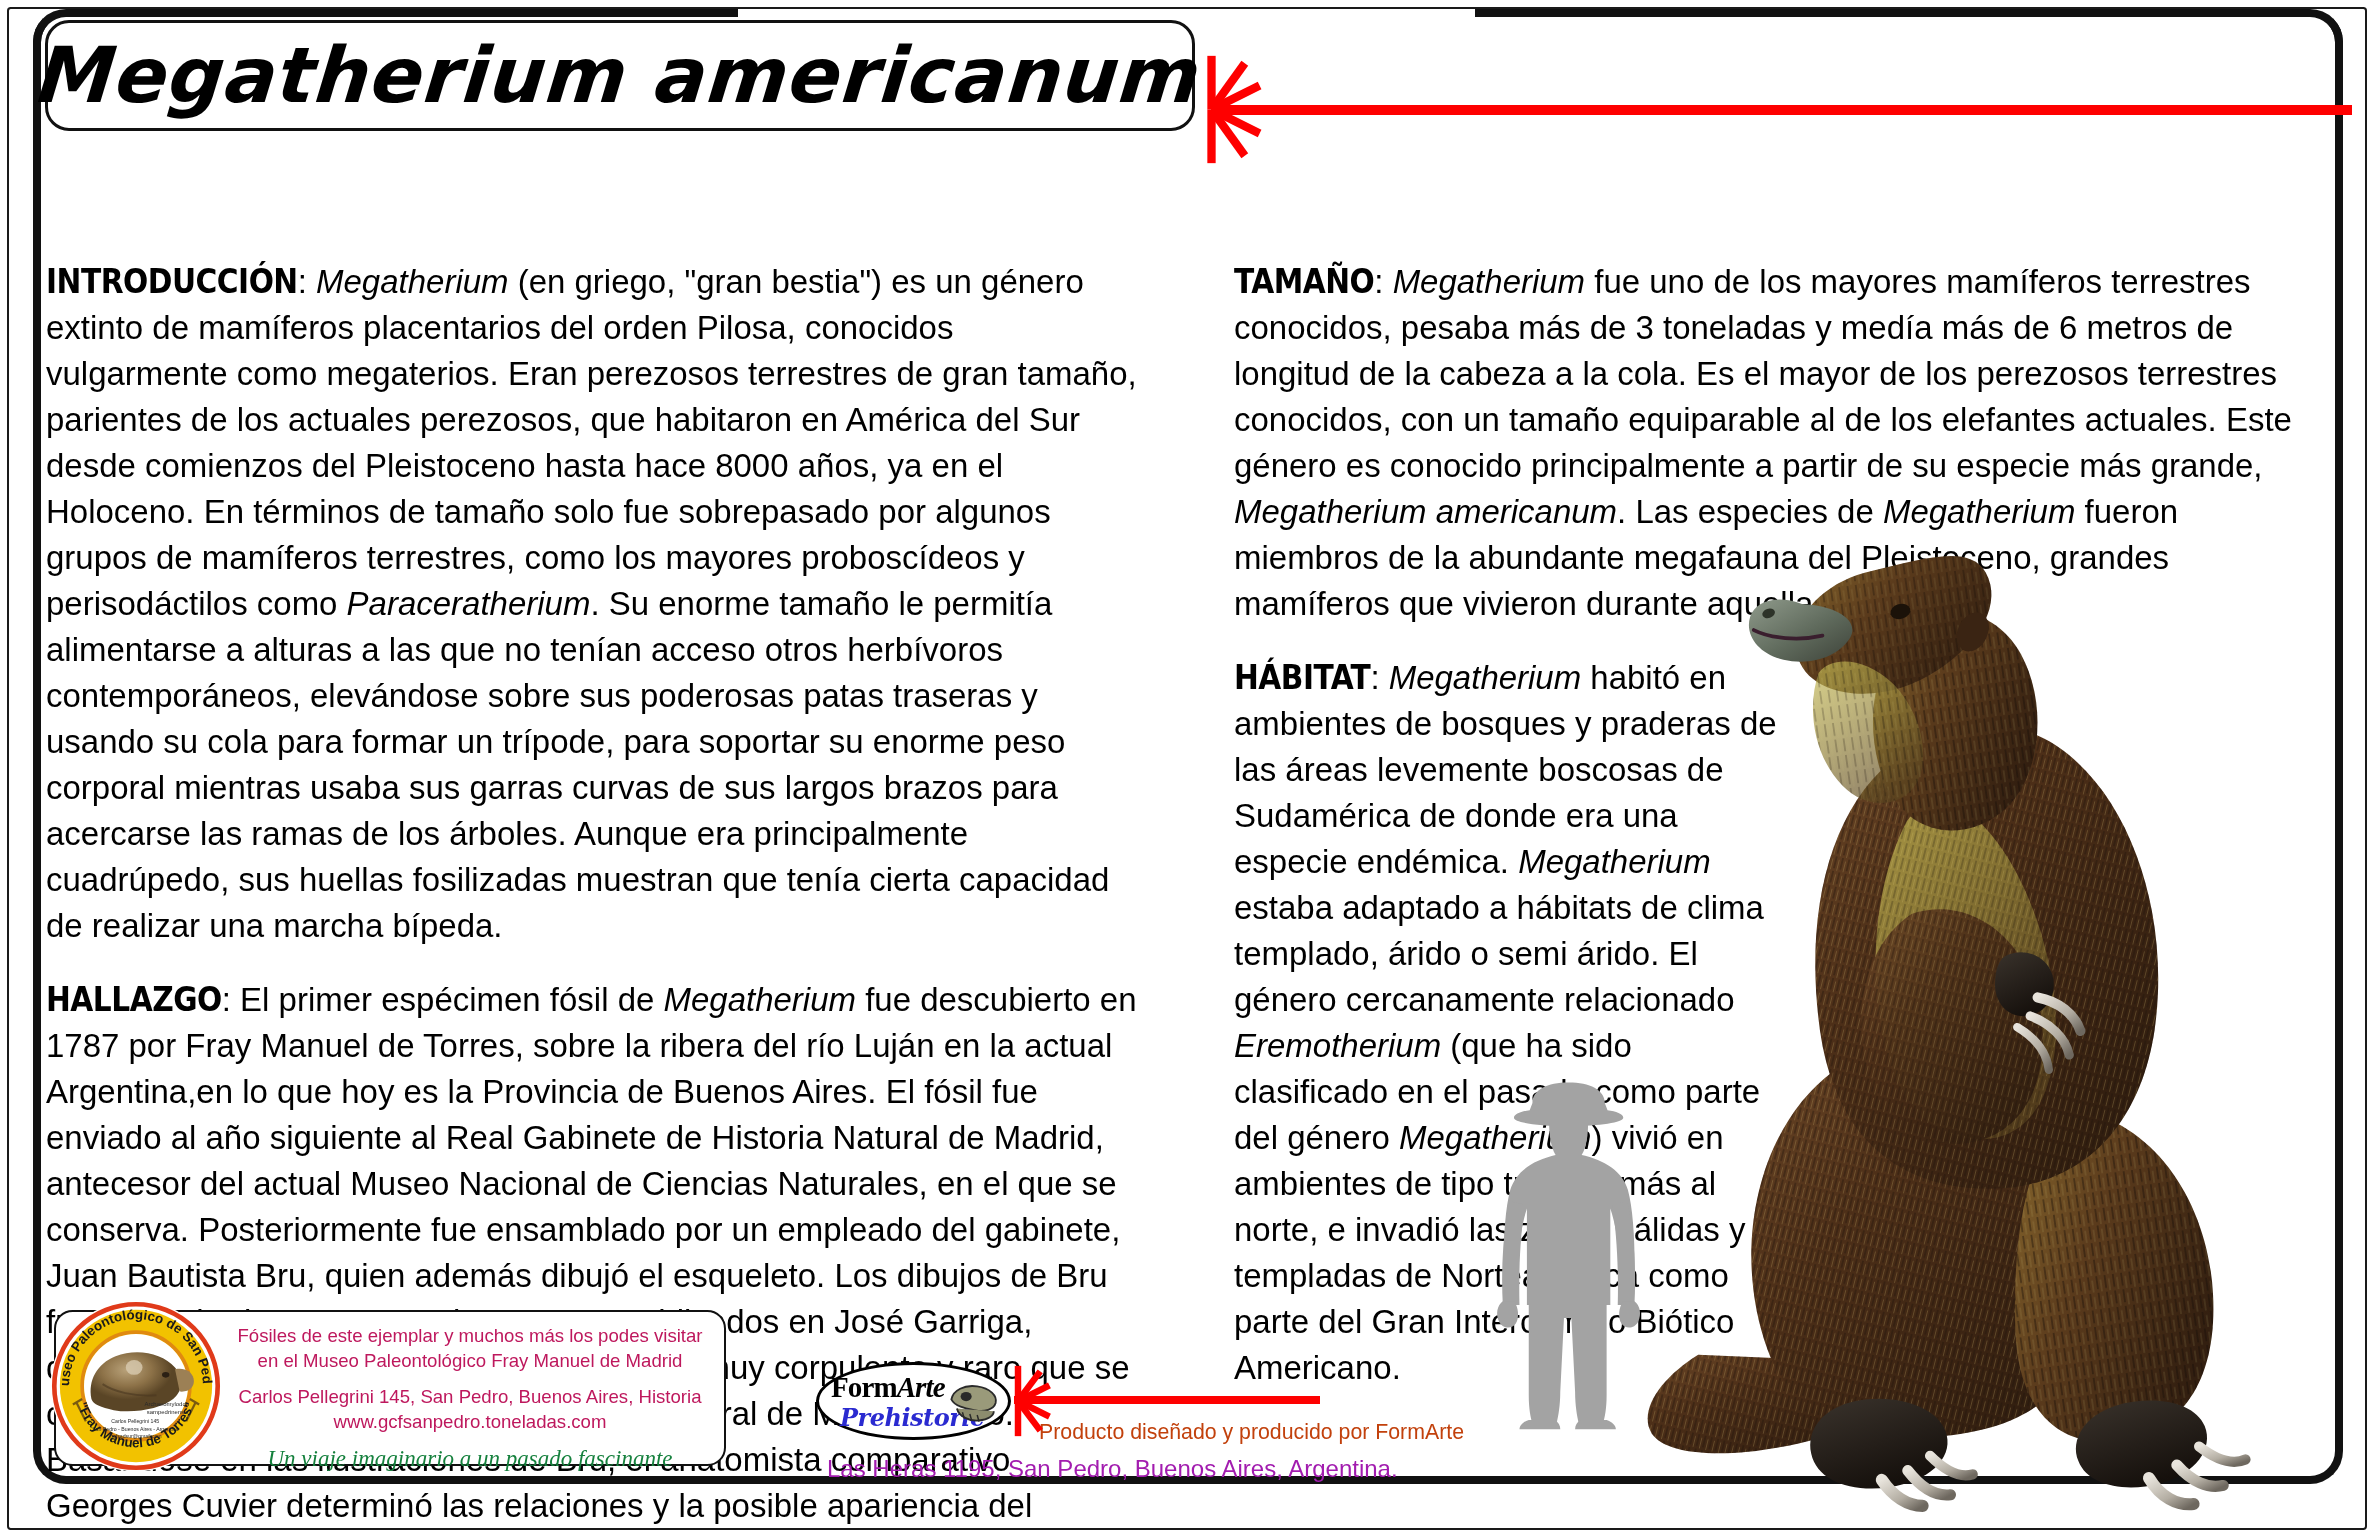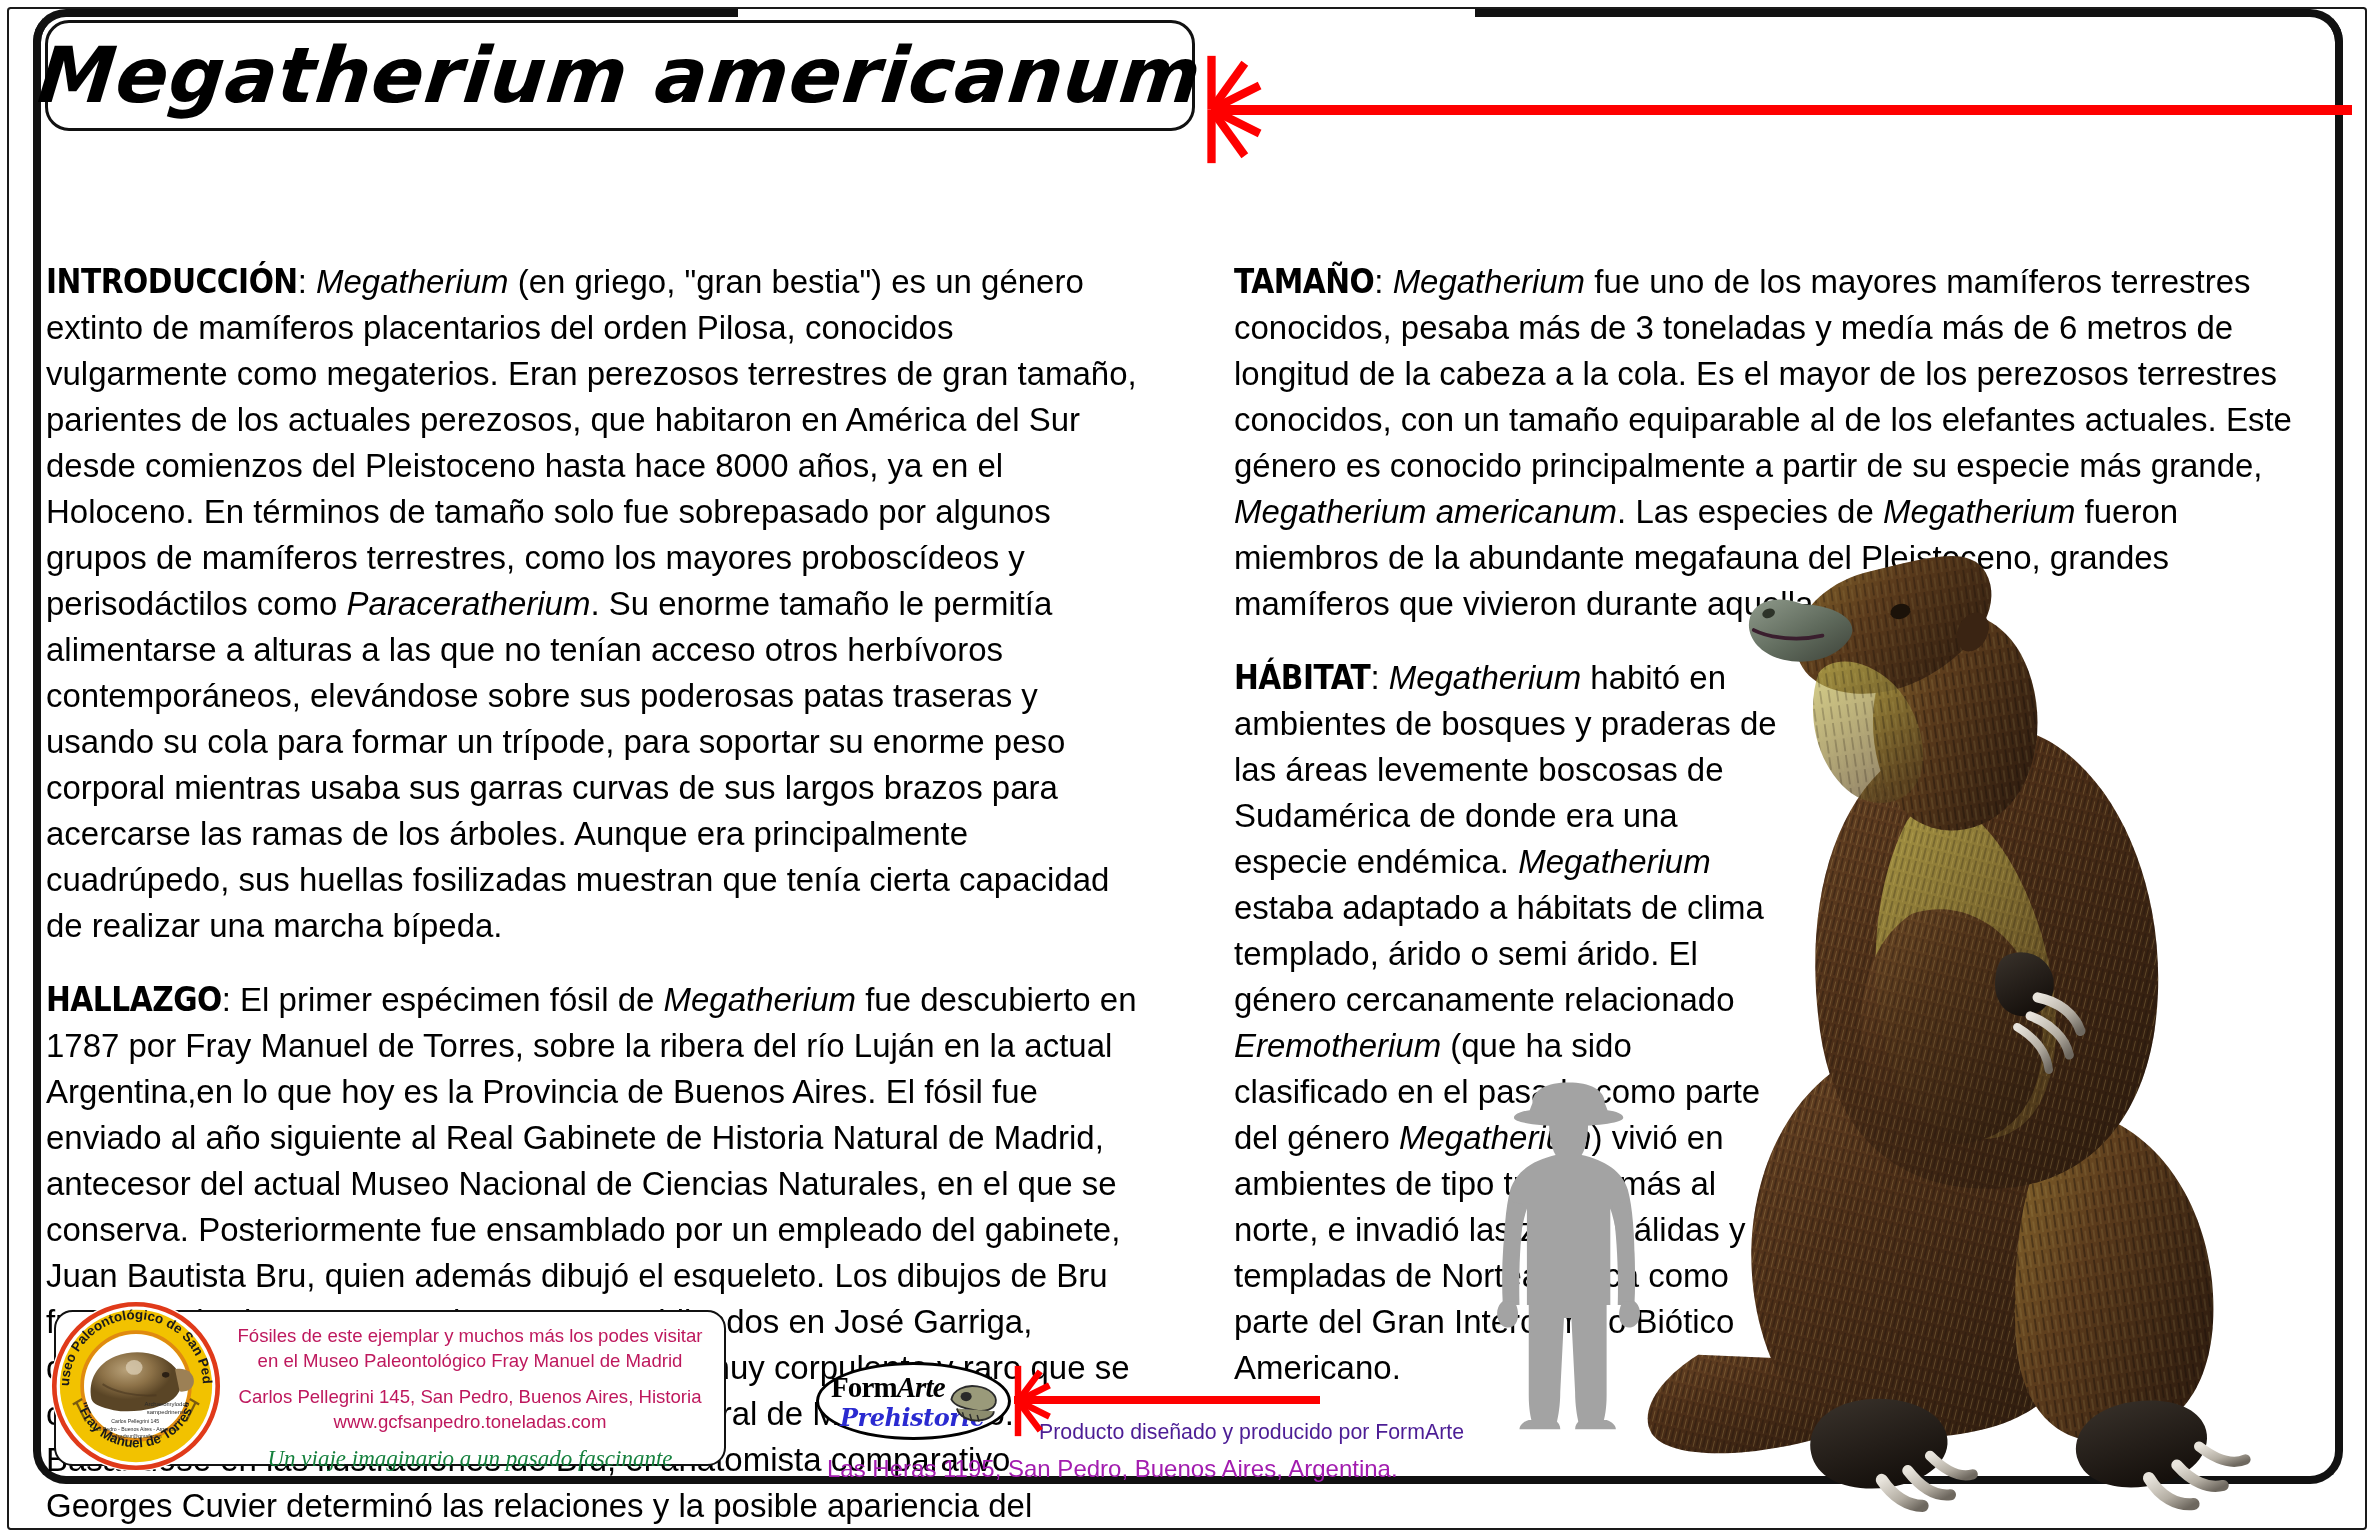--- a/index.html
+++ b/index.html
@@ -205,21 +205,21 @@
   .fa-rule {
     position: absolute;
     left: 198px; top: 34px;
     width: 306px; height: 8.3px;
     background: #fe0000;
   }
   .fa-credit {
     position: absolute;
     left: 223px; top: 58px;
     font-size: 21.3px;
-    color: #4c1d95;
+    color: #c2410c;
     white-space: nowrap;
   }
   .fa-addr {
     position: absolute;
     left: 11px; top: 93px;
     font-size: 24px;
     color: #a21caf;
     white-space: nowrap;
   }
 </style>

